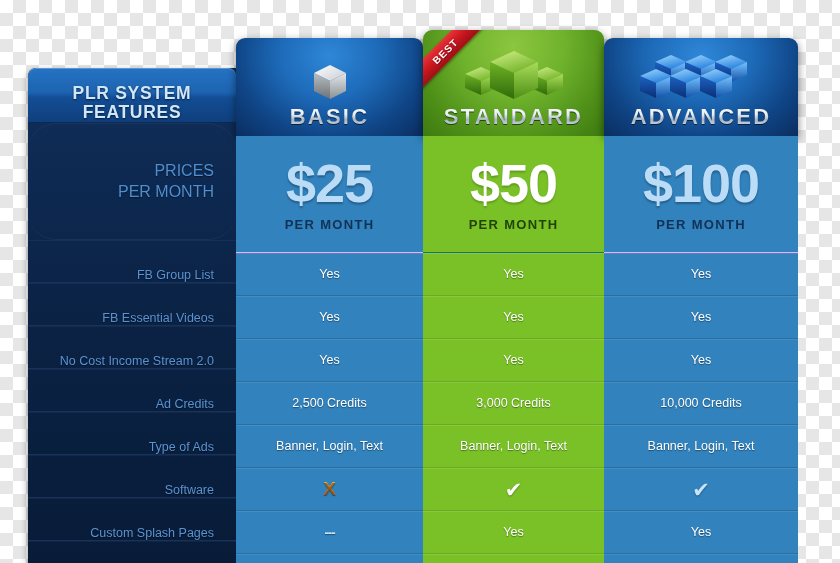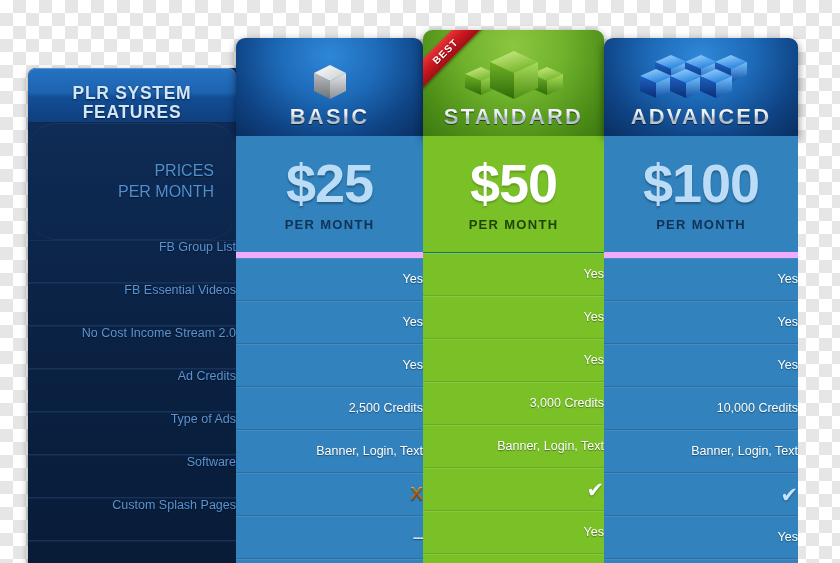--- a/index.html
+++ b/index.html
@@ -77,22 +77,23 @@
   .features-price-cell span {
     color: #4e8fd0;
     font-size: 16px;
     line-height: 21px;
     text-align: right;
     text-shadow: 0 1px 1px rgba(0,0,0,0.5);
   }
   .feat-row {
     height: 42px;
     display: flex;
-    align-items: flex-start;
+    align-items: flex-end;
     justify-content: flex-end;
+    padding-right: 22px;
     border-bottom: 1px solid #16335d;
     box-shadow: inset 0 1px 0 rgba(255,255,255,0.045);
   }
   .feat-row span {
     color: #5a93d2;
     font-size: 12.5px;
     text-align: right;
     text-shadow: 0 1px 1px rgba(0,0,0,0.45);
   }
 
@@ -157,37 +158,37 @@
   .price-period {
     font-size: 13px;
     font-weight: bold;
     letter-spacing: 1.3px;
     margin-top: 7px;
   }
   .cell {
     height: 42px;
     display: flex;
     align-items: center;
-    justify-content: flex-end;
+    justify-content: center;
     font-size: 12.5px;
     color: #ffffff;
     text-shadow: 0 1px 1px rgba(0,0,0,0.4);
   }
 
   
   .blue-head {
     background: radial-gradient(ellipse at 50% 18%, #2f87d8 0%, #1d6ab8 38%, #0f4485 72%, #0a2e60 100%);
   }
   .blue-body { background: #3182bd; }
   .blue-body .price-amount {
     color: #bbdcf7;
     text-shadow: 0 2px 2px rgba(0,0,0,0.28);
   }
   .blue-body .price-period { color: #123255; }
-  .blue-body .price-cell { border-bottom: 6px solid #f0abfc; }
+  .blue-body .price-cell { border-bottom: 1px solid #f0abfc; }
   .blue-body .cell {
     border-bottom: 1px solid #2a6ea2;
     box-shadow: inset 0 1px 0 rgba(255,255,255,0.09);
   }
 
   
   .green-head {
     background: radial-gradient(ellipse at 50% 15%, #8dc63f 0%, #6fb22c 40%, #4e8f18 75%, #3d7a10 100%);
   }
   .green-body { background: #7ac128; }

